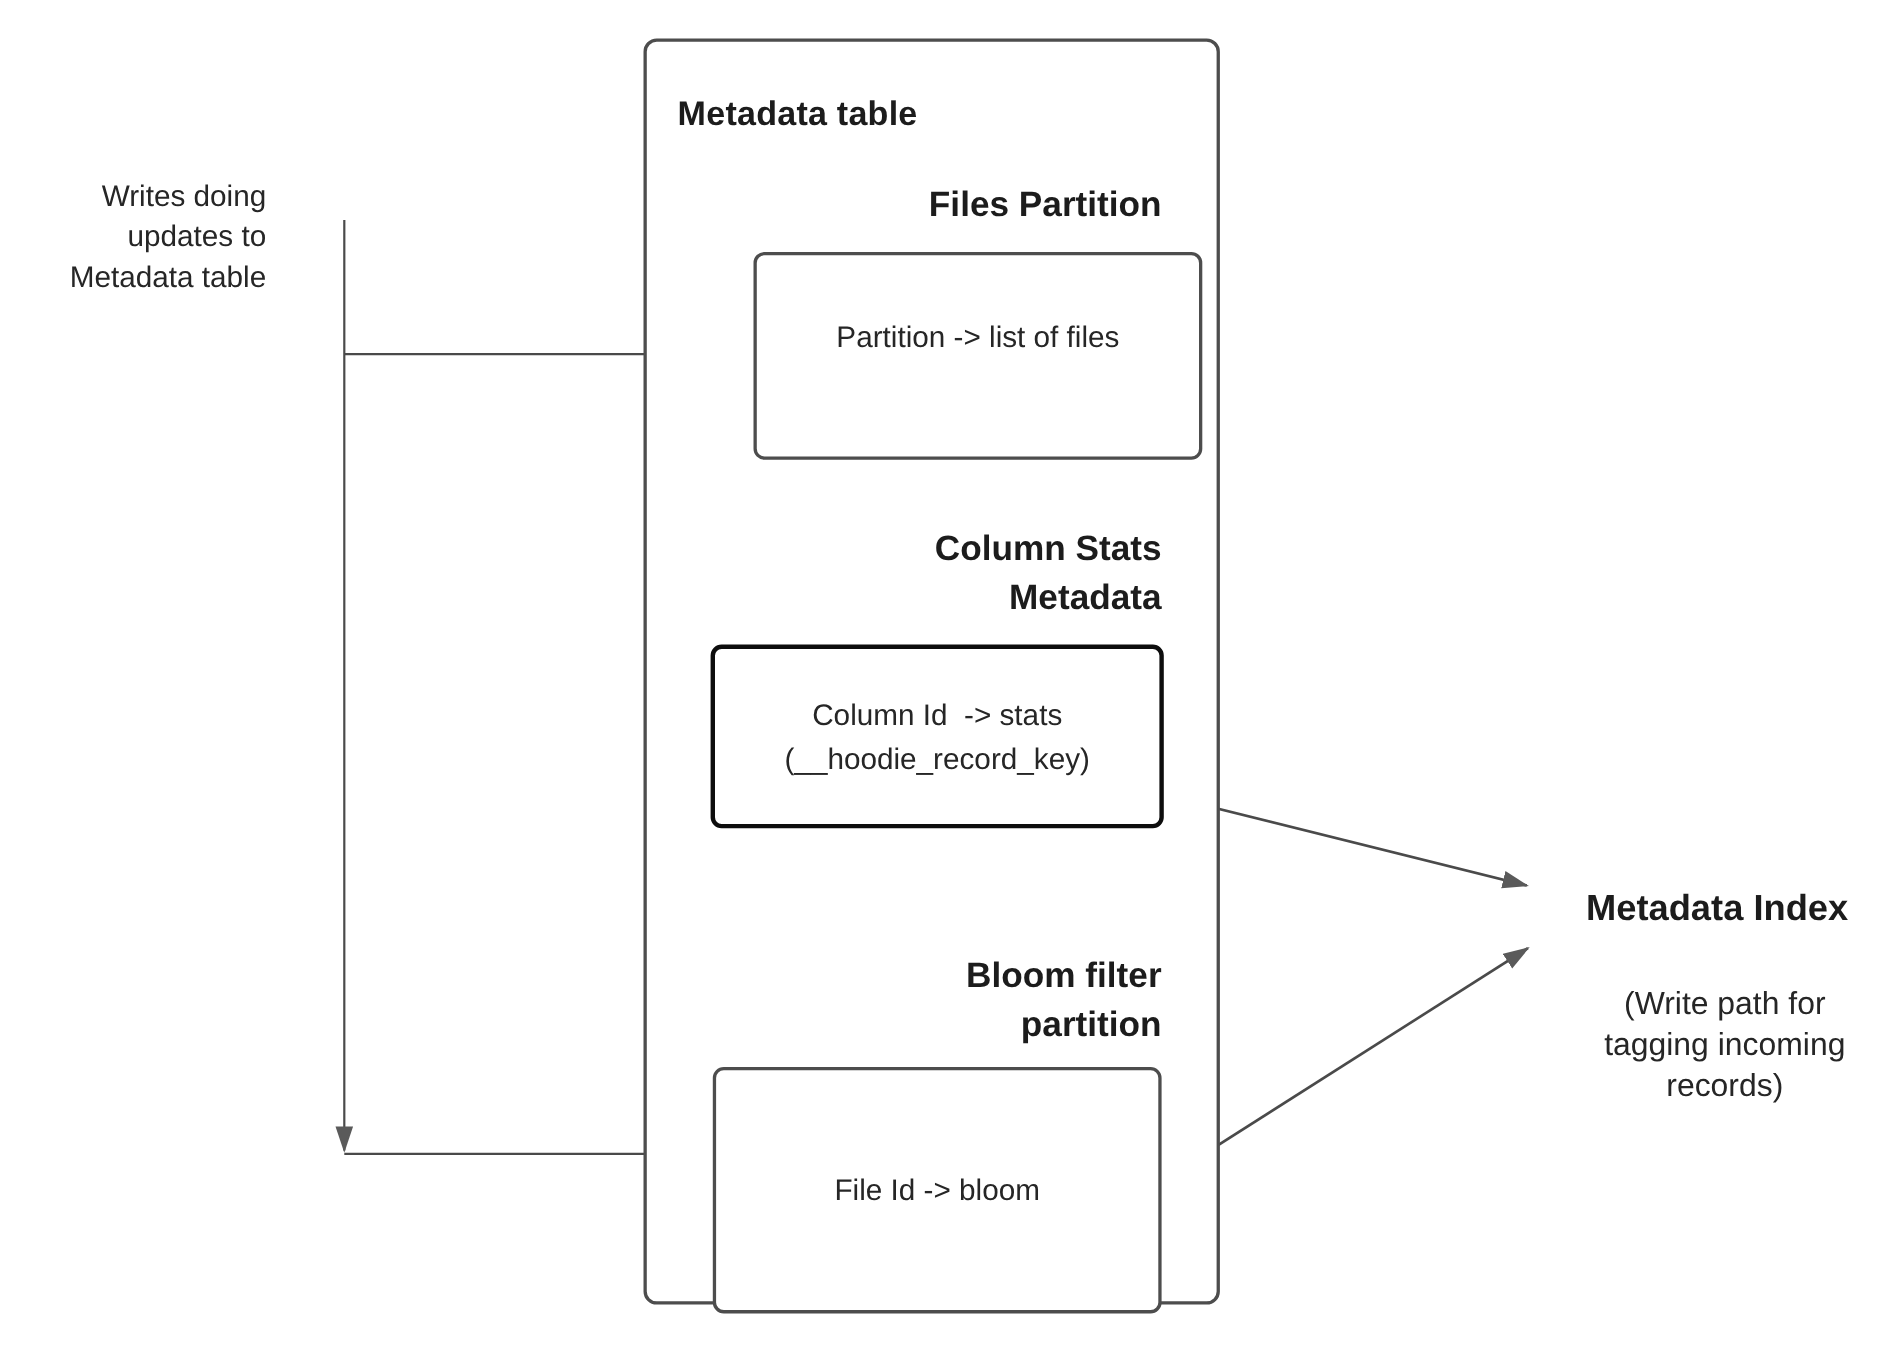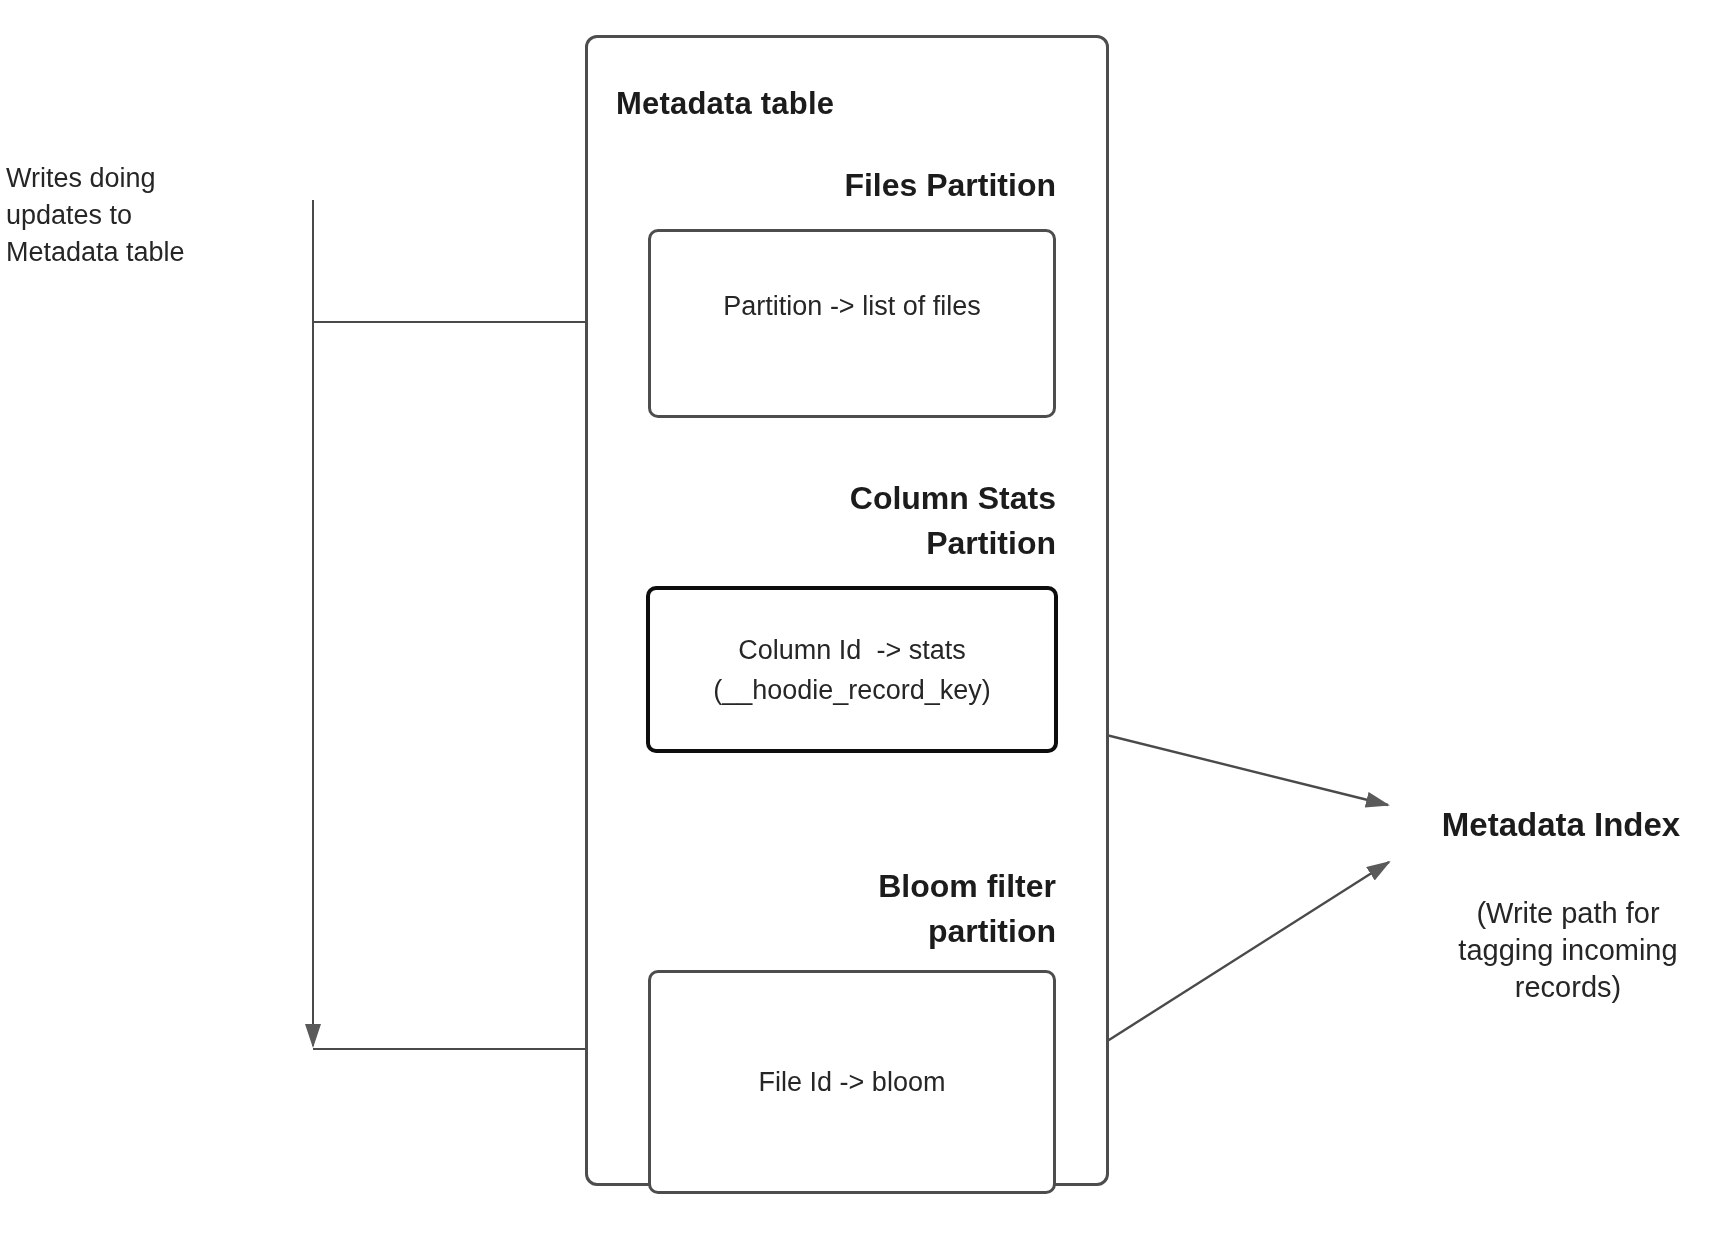--- a/index.html
+++ b/index.html
@@ -52,35 +52,35 @@
     left:60px;width:408px;
     border:3px solid var(--box-border);
     border-radius:10px;
     box-sizing:border-box;
     background:#ffffff;
     display:flex;align-items:center;justify-content:center;
     text-align:center;
     font-size:27px;color:var(--body-text);
     line-height:40px;
   }
-  #files-box{top:191px;height:189px;padding-bottom:36px;}
+  #files-box{top:191px;height:189px;padding-bottom:36px;margin-left:37px;}
   #column-stats-box{
     left:58px;top:548px;width:412px;height:167px;
     border:4px solid var(--emphasis-box-border);
   }
   #bloom-box{top:932px;height:224px;}
 
   #files-heading{top:125px;}
   #column-stats-heading{top:438px;}
   #bloom-heading{top:826px;}
 
   
   #writes-note{
     left:6px;top:160px;width:236px;
-    text-align:left;
+    text-align:right;
     font-size:27px;line-height:37px;color:var(--body-text);
   }
 
   
   #metadata-index-title{
     left:1401px;top:806px;width:320px;
     text-align:center;
     font-size:33px;font-weight:bold;color:var(--heading-text);
   }
   #metadata-index-note{
@@ -120,21 +120,21 @@
 
     <div class="abs table-title">Metadata table</div>
 
     <div id="files-heading" class="abs section-heading pre">Files Partition</div>
 
     <div id="files-box" class="abs partition-box">
       <span class="prewrap">Partition -&gt; list of files</span>
     </div>
 
     <div id="column-stats-heading" class="abs section-heading pre">Column Stats
-Partition</div>
+Metadata</div>
 
     <div id="column-stats-box" class="abs partition-box">
       <span class="prewrap">Column Id  -&gt; stats
 (__hoodie_record_key)</span>
     </div>
 
     <div id="bloom-heading" class="abs section-heading pre">Bloom filter
 partition</div>
 
     <div id="bloom-box" class="abs partition-box">

